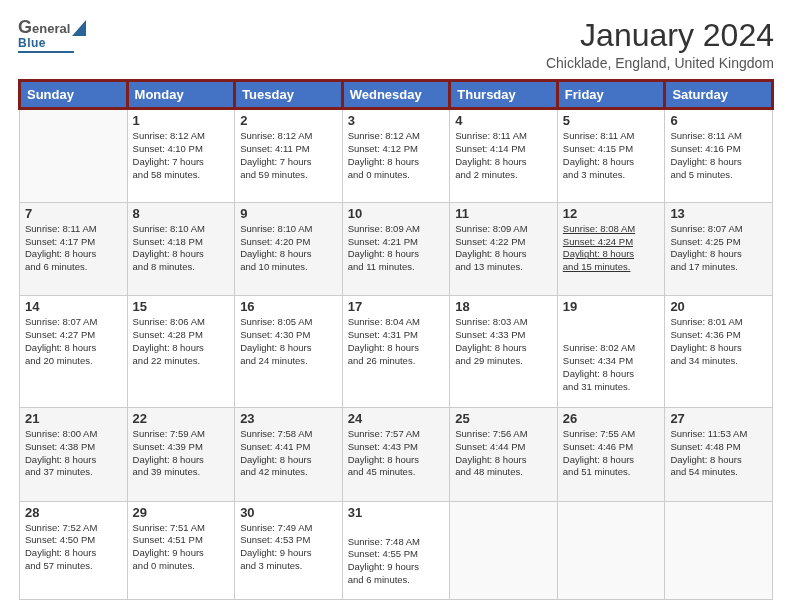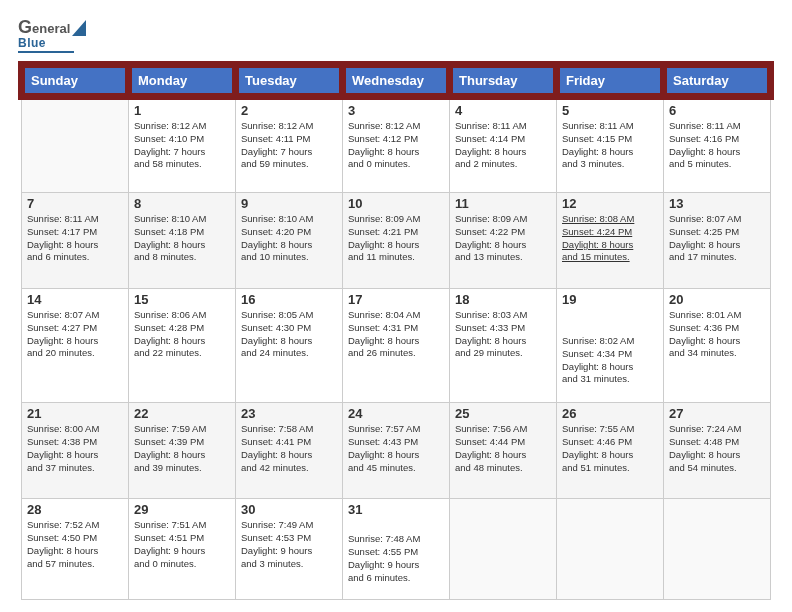--- a/index.html
+++ b/index.html
@@ -44,21 +44,21 @@
       width: 100%;
       table-layout: fixed;
     }
     .calendar th {
       background-color: #4472C4;
       color: #fff;
       text-align: left;
       padding: 5px 6px;
       font-size: 13px;
       font-weight: bold;
-      border: 7px solid #7f1d1d;
+      border: 3px solid #7f1d1d;
     }
     .calendar td {
       border: 1px solid #ccc;
       vertical-align: top;
       padding: 3px 5px;
       height: 85px;
       background: #fff;
     }
     .calendar tr:nth-child(even) td {
       background: #f5f5f5;
@@ -135,20 +135,24 @@
         <span class="logo-g">G</span>
         <span class="logo-eneral">eneral</span>
         <div class="logo-flag"></div>
       </div>
       <div class="logo-blue-row">
         <span class="logo-blue-text">Blue</span>
       </div>
       <div class="logo-line" style="width:56px;"></div>
     </div>
 
+    <div class="title-area">
+      <div class="main-title">January 2024</div>
+      <div class="subtitle">Chicklade, England, United Kingdom</div>
+    </div>
   </div>
 
   <table class="calendar">
     <thead>
       <tr>
         <th>Sunday</th>
         <th>Monday</th>
         <th>Tuesday</th>
         <th>Wednesday</th>
         <th>Thursday</th>
@@ -342,21 +346,21 @@
           </td>
           <td>
             <span class="day-num">26</span>
             <div class="day-info" style="white-space: pre-line;">Sunrise: 7:55 AM
 Sunset: 4:46 PM
 Daylight: 8 hours
 and 51 minutes.</div>
           </td>
           <td>
             <span class="day-num">27</span>
-            <div class="day-info" style="white-space: pre-line;">Sunrise: 7:24 AM
+            <div class="day-info" style="white-space: pre-line;">Sunrise: 11:53 AM
 Sunset: 4:48 PM
 Daylight: 8 hours
 and 54 minutes.</div>
           </td>
         </tr>
         <tr>
           <td>
             <span class="day-num">28</span>
             <div class="day-info" style="white-space: pre-line;">Sunrise: 7:52 AM
 Sunset: 4:50 PM

